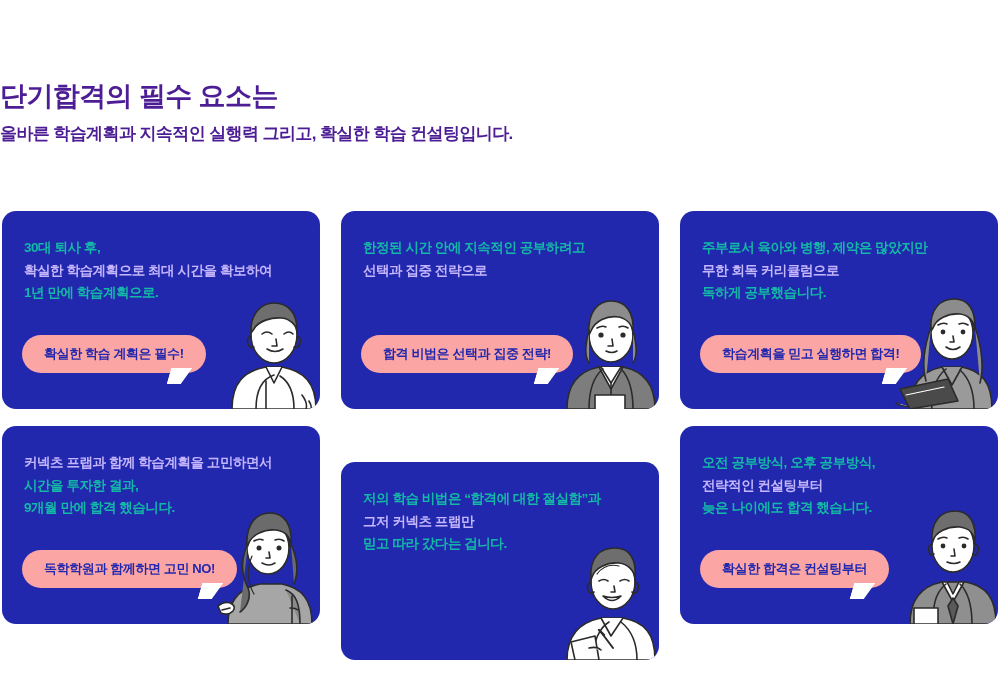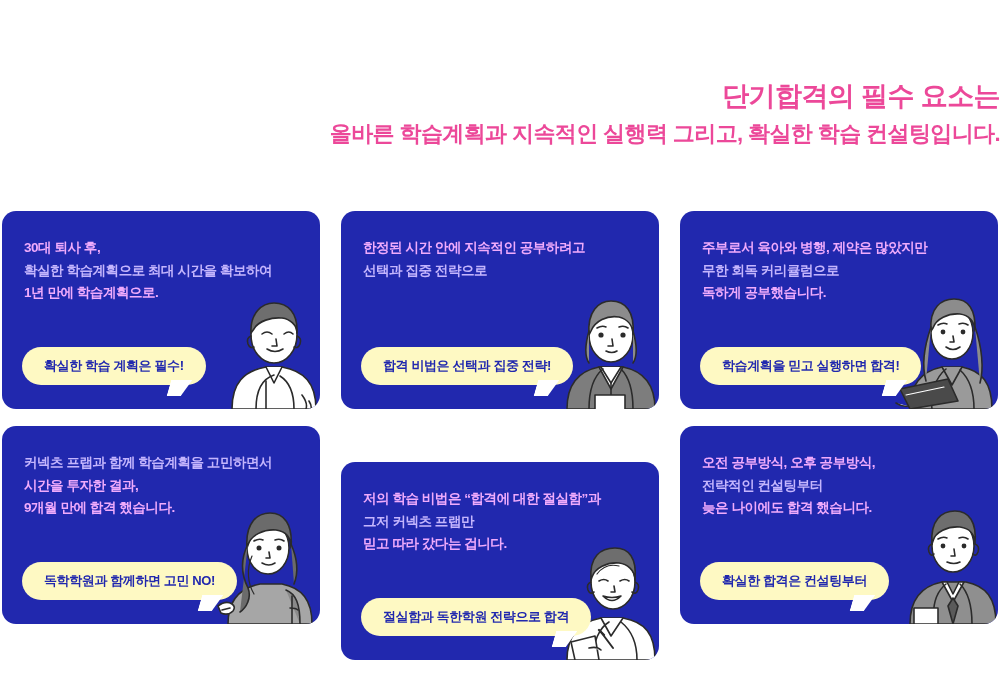--- a/index.html
+++ b/index.html
@@ -8,25 +8,25 @@
     width:1000px; height:689px;
     background:#ffffff;
     font-family:"Liberation Sans","DejaVu Sans",sans-serif;
     overflow:hidden;
   }
   .page { position:relative; width:1000px; height:689px; background:#fff; }
 
   
   .headline {
     position:absolute; left:0; top:78px; width:1000px;
-    text-align:right; color:#ec4899;
+    text-align:left; color:#4c1d95;
     font-weight:bold; letter-spacing:-0.6px;
   }
   .headline .h-line1 { font-size:27px; line-height:36px; display:block; }
-  .headline .h-line2 { font-size:22px; line-height:40px; display:block; }
+  .headline .h-line2 { font-size:17px; line-height:40px; display:block; }
 
   
   .grid {
     position:absolute; left:0; top:211px;
     width:1000px; height:420px;
   }
   .card {
     position:absolute;
     width:318px; height:198px;
     background:#2128AE;
@@ -41,30 +41,30 @@
   .card.c5 { left:680px; top:215px; }
 
   
   .quote {
     position:absolute; left:22px; top:26px;
     width:278px; z-index:4;
   }
   .qline {
     display:block;
     font-size:13.5px; line-height:22.5px;
-    font-weight:bold; color:#f0abfc;
+    font-weight:bold; color:#14b8a6;
     letter-spacing:-0.45px;
     white-space:nowrap;
   }
   .qline.hl { color:#c4b5fd; }
 
   
   .bubble {
-    position:absolute; left:20px; top:136px;
-    background:#fef9c3;
+    position:absolute; left:20px; top:124px;
+    background:#fca5a5;
     border-radius:22px;
     padding:9px 22px 10px 22px;
     z-index:5;
     box-shadow:0 0 0 0 rgba(0,0,0,0);
   }
   .bubble-text {
     font-size:13px; font-weight:bold;
     color:#2128AE; letter-spacing:-0.4px;
     white-space:nowrap; line-height:18px;
   }
@@ -240,23 +240,20 @@
         </svg>
       </div>
     </div>
 
     <div class="card c4">
       <div class="quote">
         <span class="qline">저의 학습 비법은 “합격에 대한 절실함”과</span>
         <span class="qline hl">그저 커넥츠 프랩만</span>
         <span class="qline">믿고 따라 갔다는 겁니다.</span>
       </div>
-      <div class="bubble">
-        <span class="bubble-text">절실함과 독한학원 전략으로 합격</span>
-      </div>
       <div class="person p4">
         <svg viewBox="0 0 116 124" xmlns="http://www.w3.org/2000/svg">
           <g fill="none" stroke="#2b2b2b" stroke-width="1.6" stroke-linecap="round" stroke-linejoin="round">
             <path d="M18 124 C18 98 32 86 52 82 L74 82 C96 86 106 98 106 124 Z" fill="#ffffff"></path>
             <path d="M52 82 L62 100 L74 82" fill="#ffffff"></path>
             <path d="M44 124 C44 106 50 92 60 86"></path>
             <path d="M88 124 C88 106 82 94 72 86"></path>
             <ellipse cx="64" cy="46" rx="22" ry="27" fill="#ffffff"></ellipse>
             <path d="M42 44 C40 20 52 12 66 12 C80 12 88 22 86 44 C86 34 78 28 70 27 C58 26 46 32 43 41 Z" fill="#6e6e6e" stroke="#2b2b2b"></path>
             <path d="M48 38 C54 30 62 28 70 30" stroke="#2b2b2b" stroke-width="1.2" fill="none"></path>

